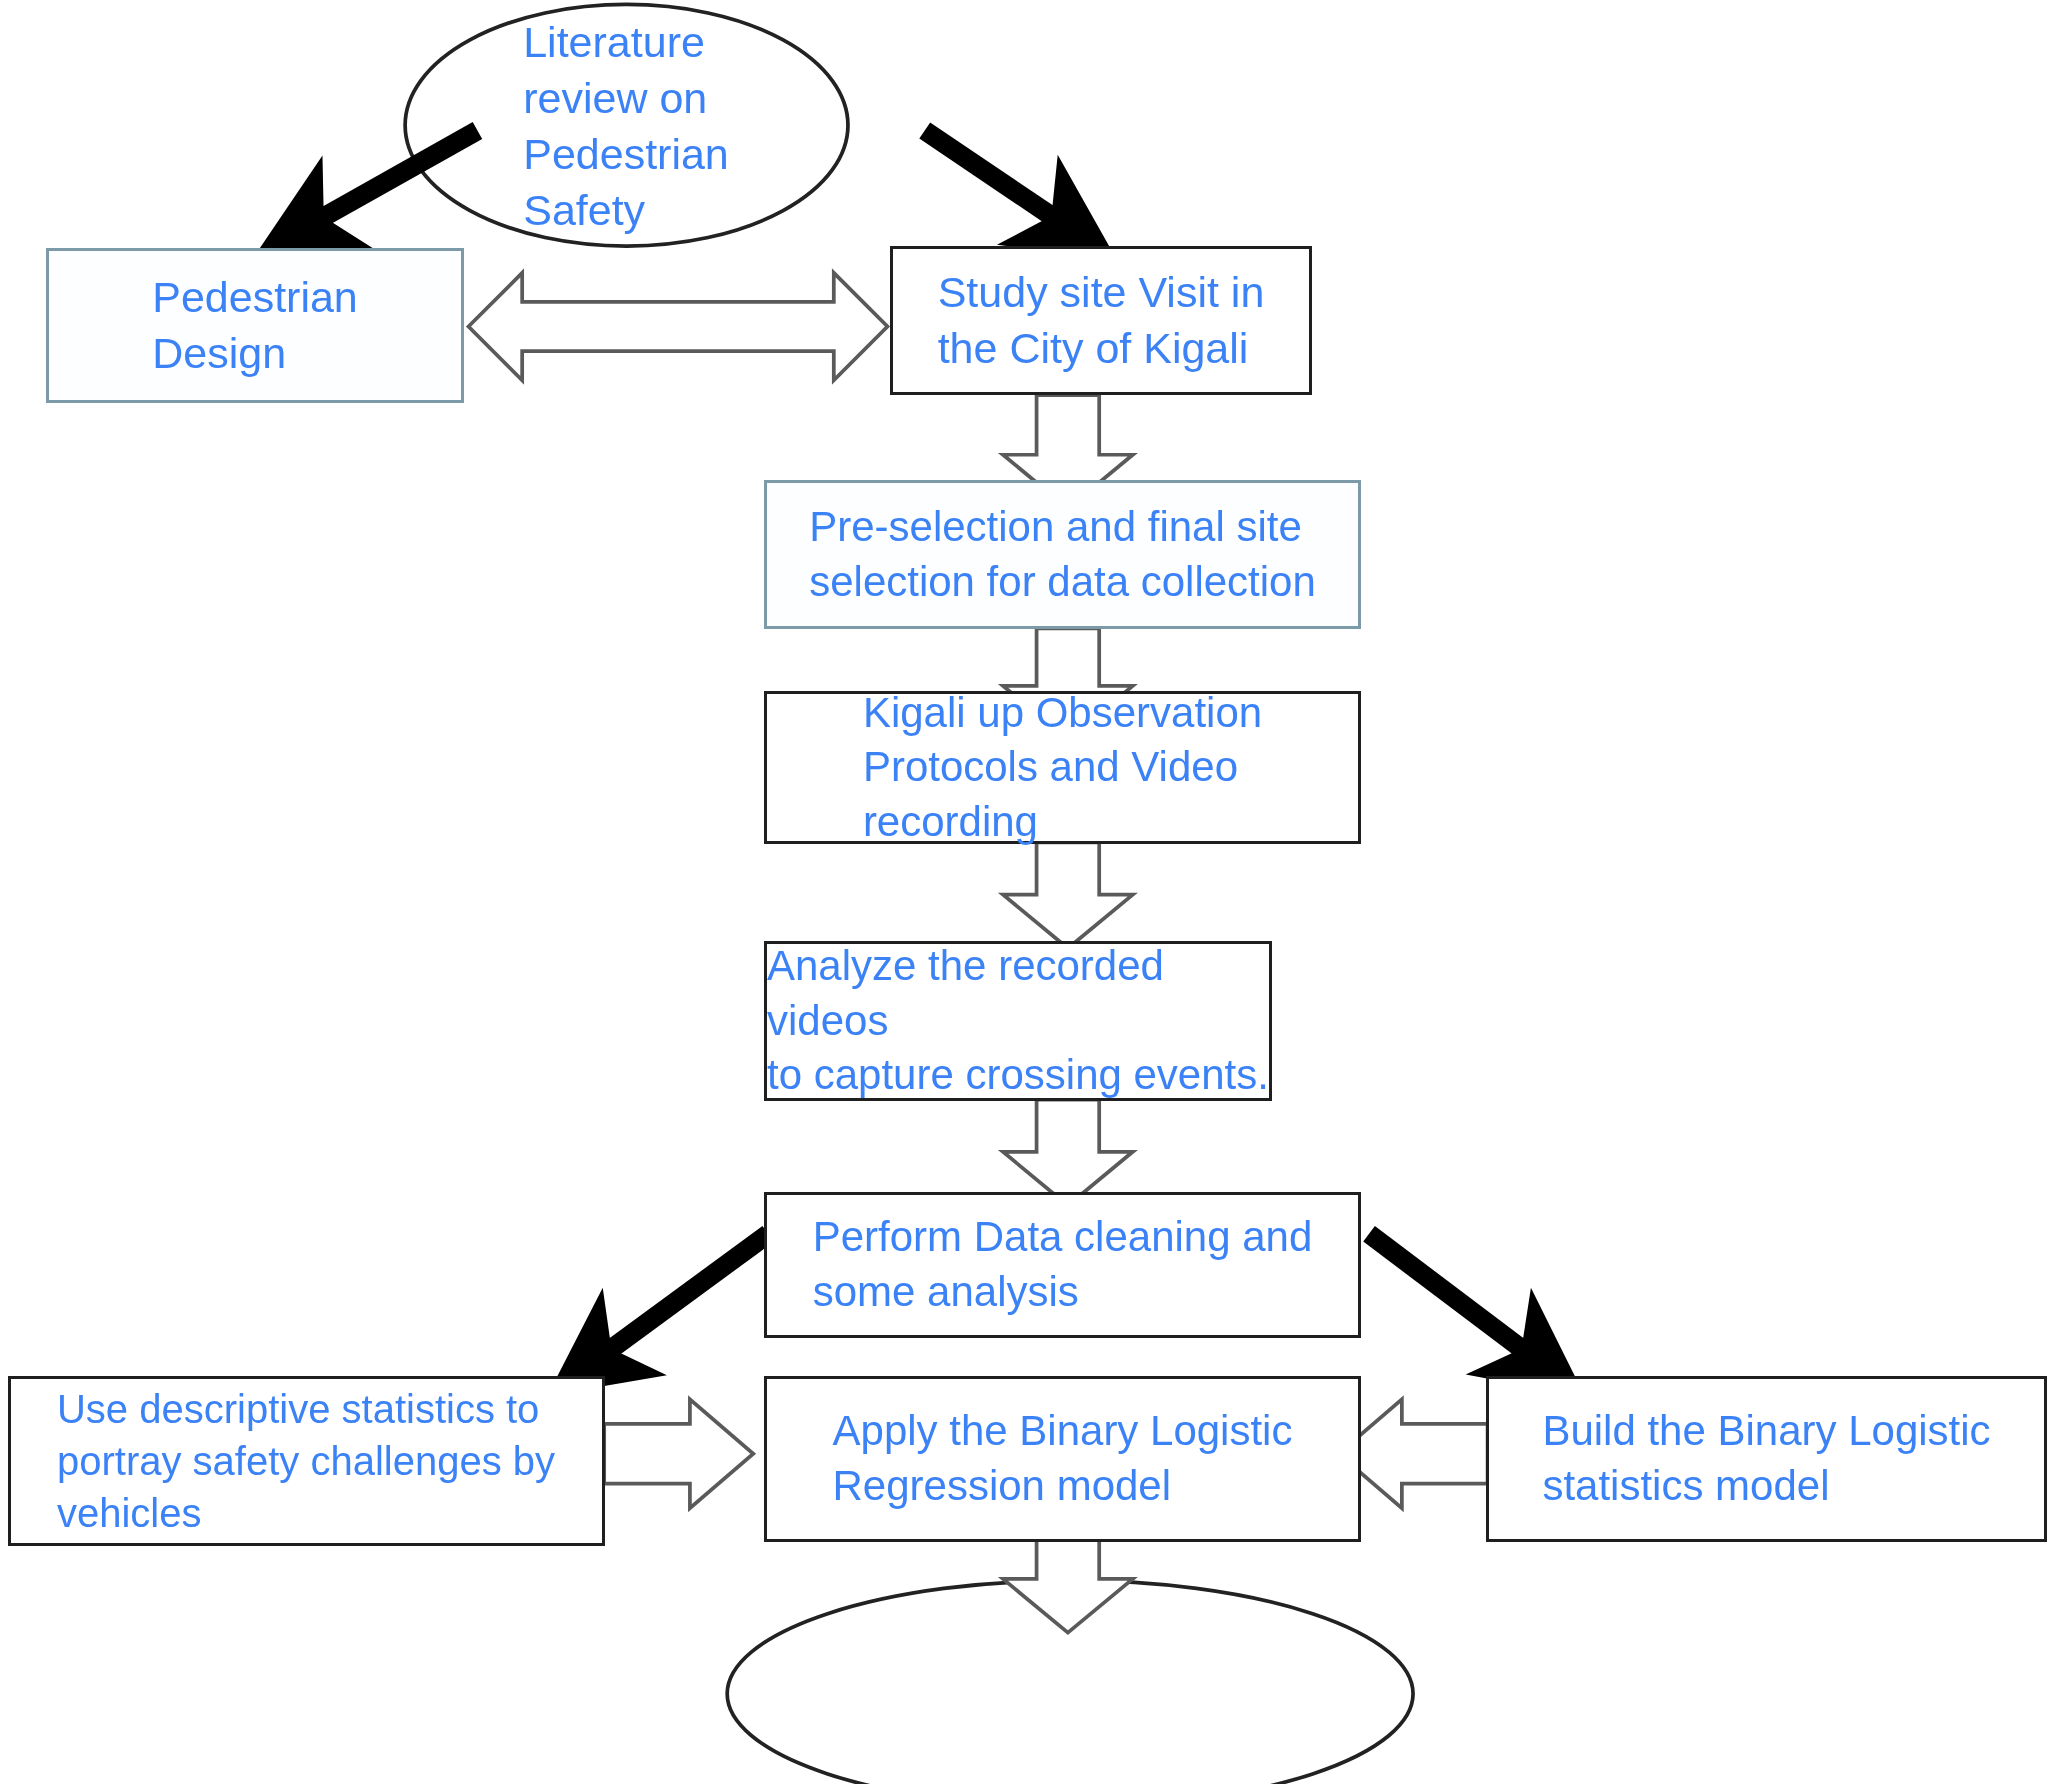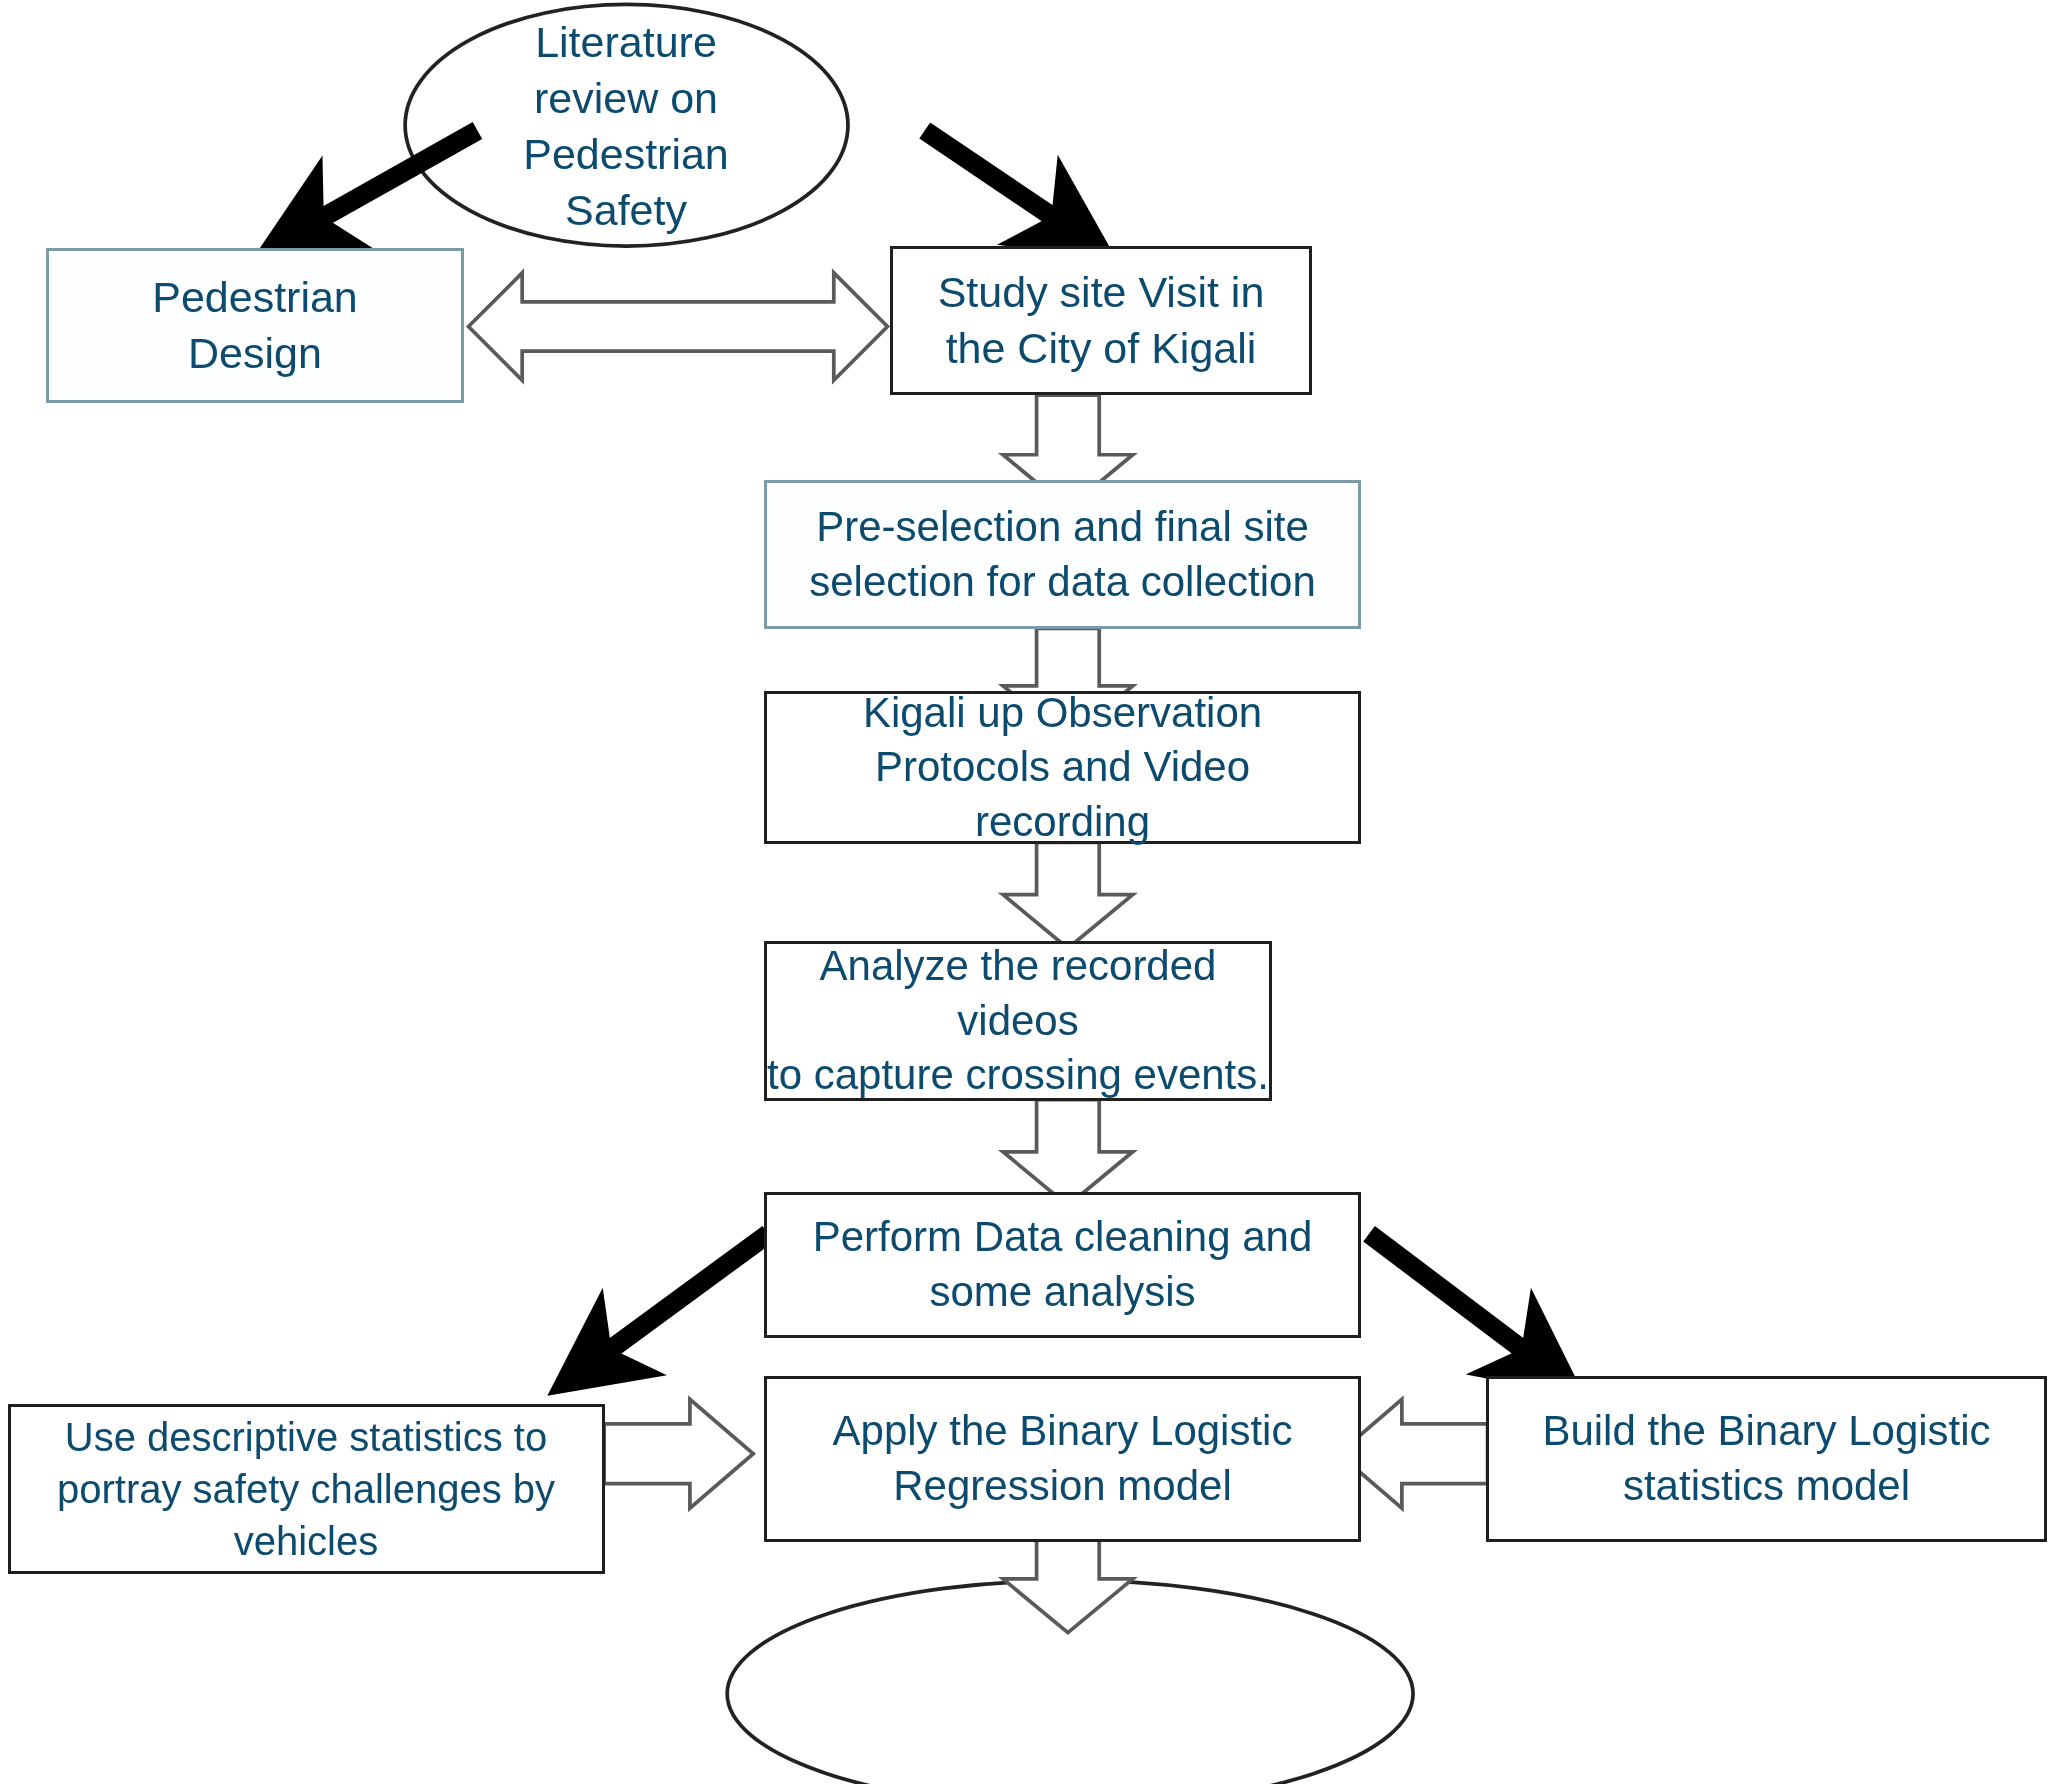--- a/index.html
+++ b/index.html
@@ -24,22 +24,22 @@
     top: 0;
     width: 2056px;
     height: 1784px;
   }
   .node {
     position: absolute;
     box-sizing: border-box;
     display: flex;
     align-items: center;
     justify-content: center;
-    text-align: center;
-    color: #0c4a6e;
+    text-align: left;
+    color: #3b82f6;
     line-height: 1.30;
     white-space: pre-line;
     z-index: 3;
   }
   .node-box {
     background: #ffffff;
   }
   .box-dark {
     border: 3px solid #1f1f1f;
   }
@@ -48,21 +48,21 @@
     background: #fdfeff;
   }
   .node-ellipse {
     background: transparent;
     border: none;
   }
   .ellipse-text {
     position: relative;
     z-index: 4;
   }
-  .fs-54 { font-size: 40px; margin-top: 28px; }
+  .fs-54 { font-size: 40px; }
   .fs-56 { font-size: 42px; }
   .fs-58 { font-size: 43px; }
 </style>
 </head>
 <body>
 
 <div id="canvas">
 
   <svg id="flow-svg" viewBox="0 0 2757 2393">
     <defs>

